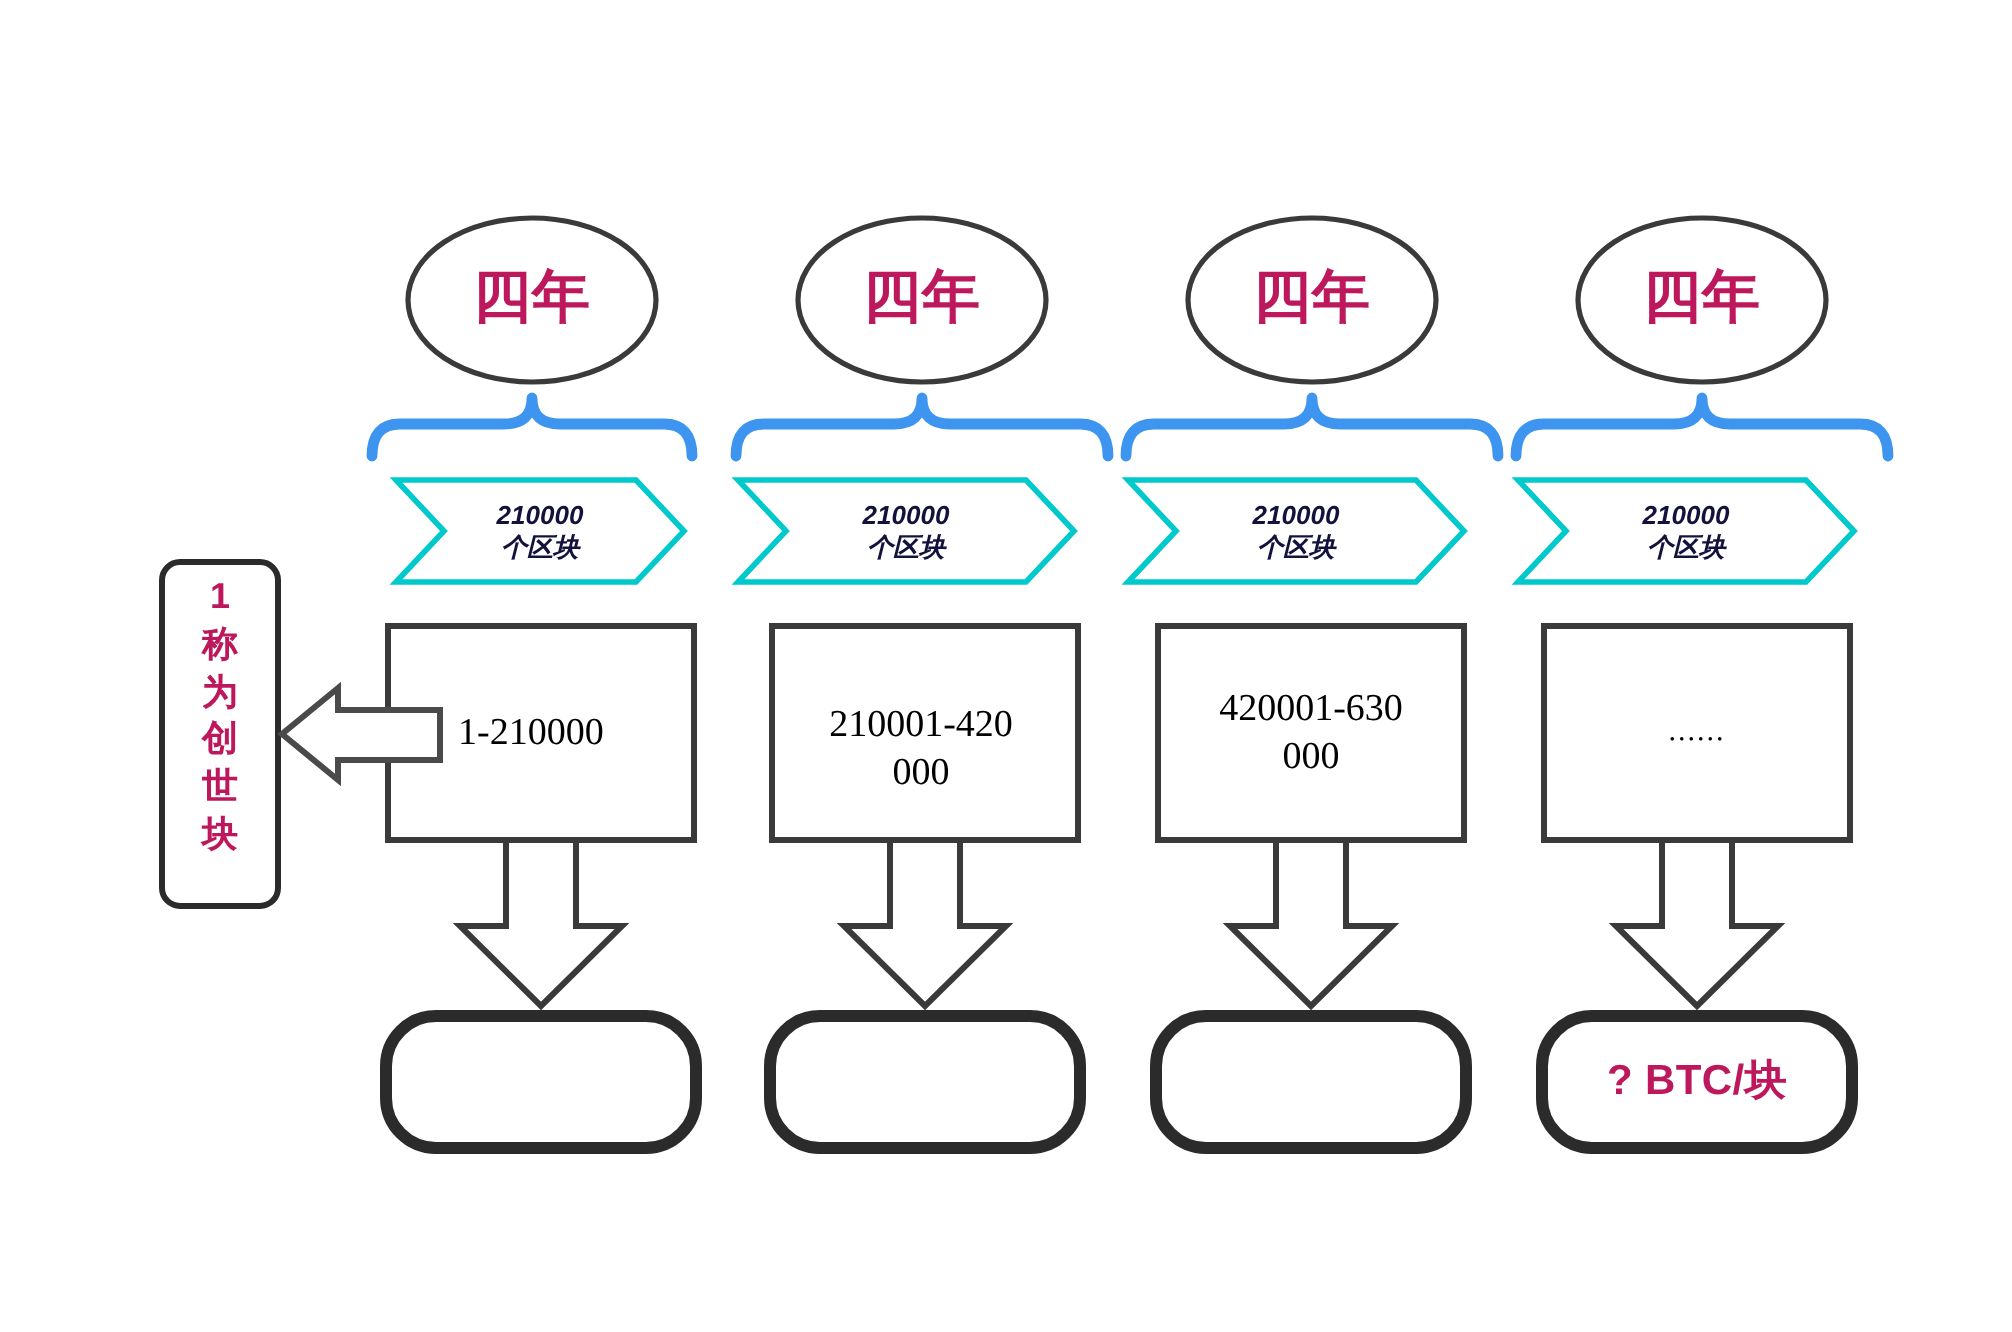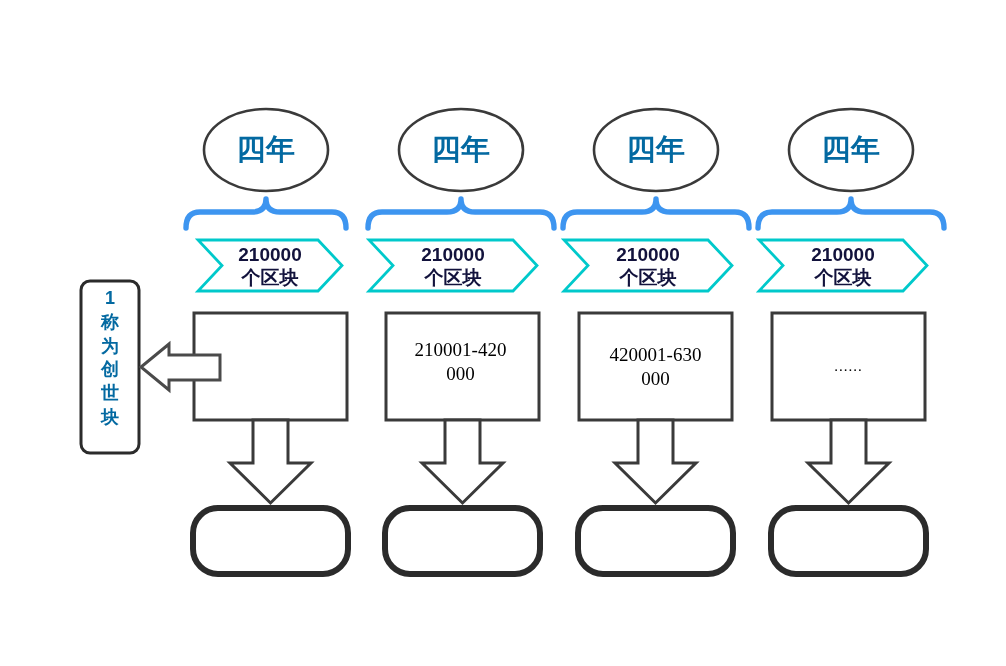--- a/index.html
+++ b/index.html
@@ -30,34 +30,35 @@
   }
   svg.layer * { pointer-events: auto; }
 
   
   .lbl {
     position: absolute;
     display: flex;
     align-items: center;
     justify-content: center;
     text-align: center;
-    color: #0369a1;
+    color: #be185d;
     line-height: 1.15;
     white-space: pre-line;
   }
   .ellipse-label {
     font-size: 29px;
     font-weight: bold;
     letter-spacing: 0.5px;
   }
   .chev-label {
-    font-size: 19px;
+    font-size: 13px;
     font-weight: bold;
     color: #12123c;
     line-height: 1.22;
+    font-style: italic;
   }
   .box-label {
     font-family: "Liberation Serif", "DejaVu Serif", serif;
     font-size: 19px;
     font-weight: normal;
     color: #000000;
     line-height: 1.25;
     padding: 0 10px;
     box-sizing: border-box;
   }
@@ -125,31 +126,33 @@
     <span>称</span>
     <span>为</span>
     <span>创</span>
     <span>世</span>
     <span>块</span>
   </div>
 
   <div class="lbl ellipse-label" style="left:204px; top:129px; width:124px; height:42px;">四年</div>
   <div class="lbl chev-label" style="left:222px; top:241px; width:96px; height:50px;">210000
 个区块</div>
+  <div class="lbl box-label" style="left:219px; top:313px; width:128px; height:107px; justify-content:flex-start;">1-210000</div>
 
   <div class="lbl ellipse-label" style="left:399px; top:129px; width:124px; height:42px;">四年</div>
   <div class="lbl chev-label" style="left:405px; top:241px; width:96px; height:50px;">210000
 个区块</div>
-  <div class="lbl box-label" style="left:386px; top:308px; width:149px; height:107px;">210001-420
+  <div class="lbl box-label" style="left:386px; top:321px; width:149px; height:107px;">210001-420
 000</div>
 
   <div class="lbl ellipse-label" style="left:594px; top:129px; width:124px; height:42px;">四年</div>
   <div class="lbl chev-label" style="left:600px; top:241px; width:96px; height:50px;">210000
 个区块</div>
   <div class="lbl box-label" style="left:579px; top:313px; width:153px; height:107px;">420001-630
 000</div>
 
   <div class="lbl ellipse-label" style="left:789px; top:129px; width:124px; height:42px;">四年</div>
   <div class="lbl chev-label" style="left:795px; top:241px; width:96px; height:50px;">210000
 个区块</div>
   <div class="lbl box-label dots" style="left:772px; top:313px; width:153px; height:107px;">......</div>
+  <div class="lbl reward-label" style="left:771px; top:508px; width:155px; height:66px;">? BTC/块</div>
 
 </div>
 
 </body></html>

